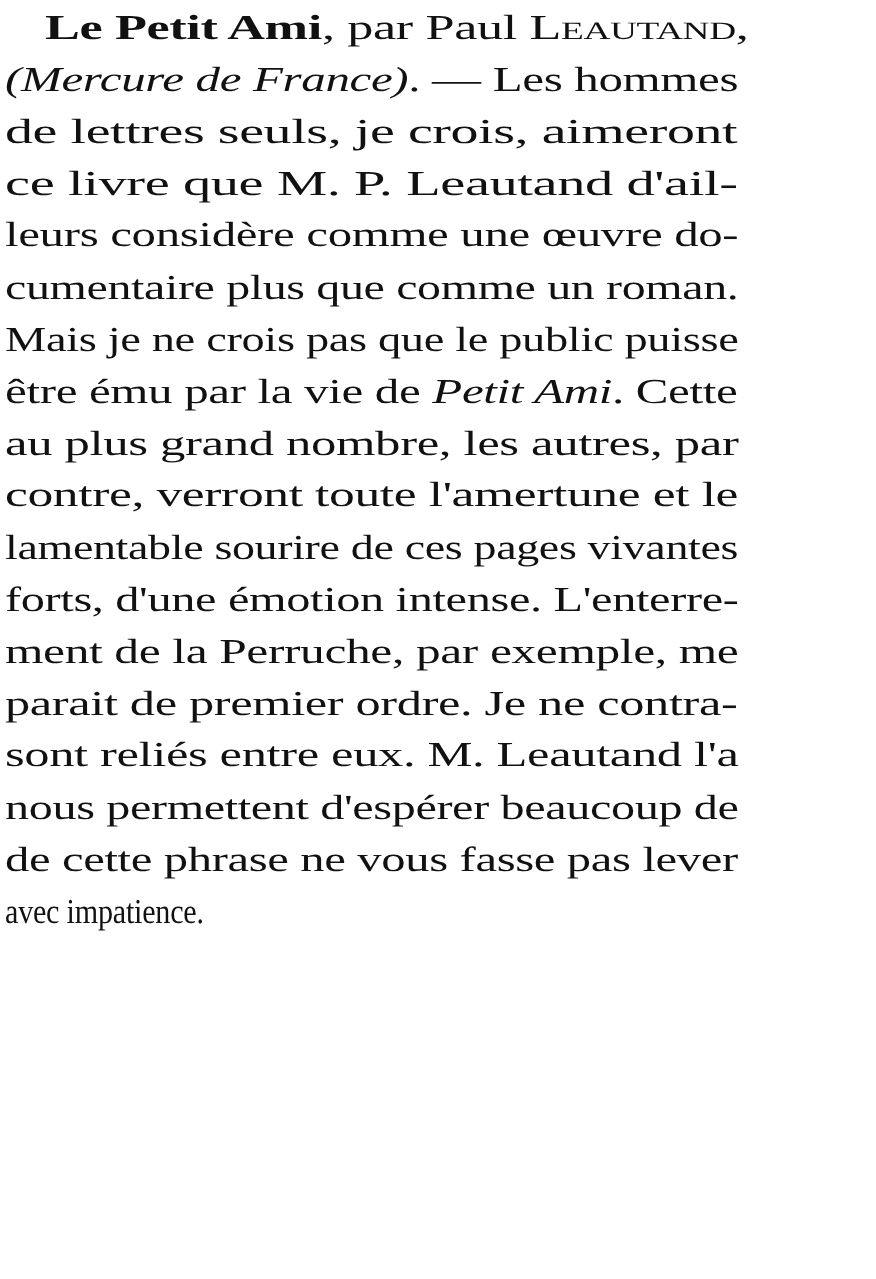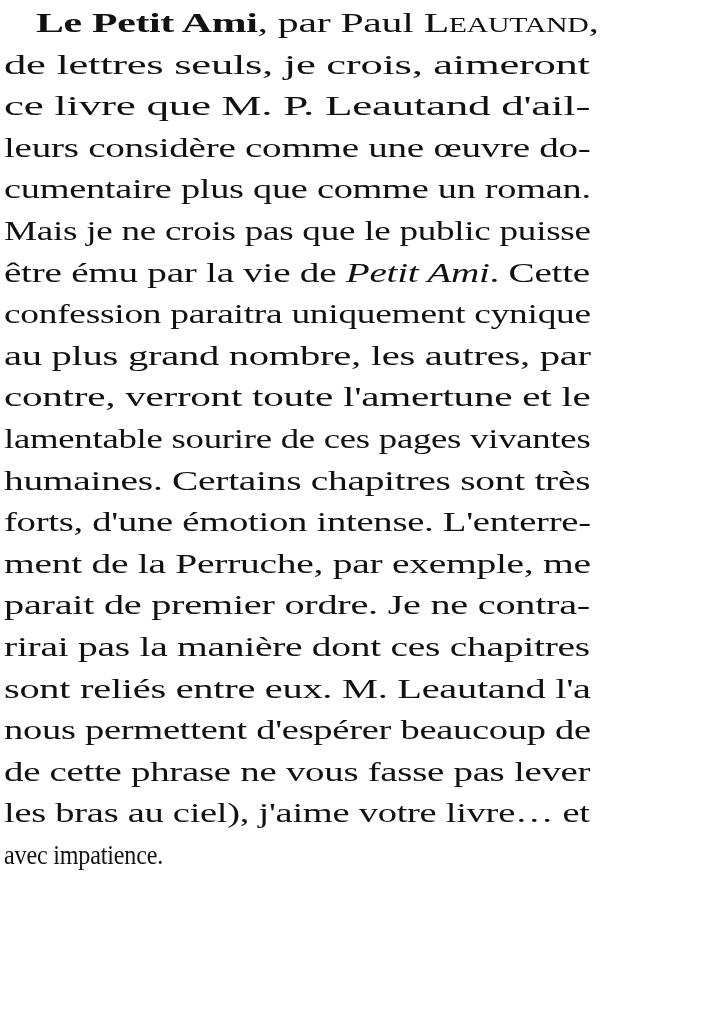--- a/index.html
+++ b/index.html
@@ -39,33 +39,30 @@
   .inner {
     display: block;
     transform-origin: left center;
   }
 </style>
 </head>
 <body>
 
 <div id="column">
     <div class="line first"><span class="inner" style="display: inline-block; transform: scaleX(1.4921);"><span class="b">Le Petit Ami</span><span>, par Paul </span><span class="sc">Leautand</span><span>,</span></span></div>
+    <div class="line"><span class="inner" style="display: inline-block; transform: scaleX(1.4);"><span class="i">(Mercure de France)</span><span>. — Les hommes</span></span></div>
     <div class="line"><span class="inner" style="display: inline-block; transform: scaleX(1.5968);"><span>de lettres seuls, je crois, aimeront</span></span></div>
     <div class="line"><span class="inner" style="display: inline-block; transform: scaleX(1.6116);"><span>ce livre que M. P. Leautand d'ail-</span></span></div>
     <div class="line"><span class="inner" style="display: inline-block; transform: scaleX(1.3972);"><span>leurs considère comme une œuvre do-</span></span></div>
     <div class="line"><span class="inner" style="display: inline-block; transform: scaleX(1.3696);"><span>cumentaire plus que comme un roman.</span></span></div>
     <div class="line"><span class="inner" style="display: inline-block; transform: scaleX(1.325);"><span>Mais je ne crois pas que le public puisse</span></span></div>
     <div class="line"><span class="inner" style="display: inline-block; transform: scaleX(1.4);"><span>être ému par la vie de </span><span class="i">Petit Ami</span><span>. Cette</span></span></div>
-    <div class="line"><span class="inner" style="display: inline-block; transform: scaleX(1.3353);"><span>confession paraitra uniquement cynique</span></span></div>
     <div class="line"><span class="inner" style="display: inline-block; transform: scaleX(1.4498);"><span>au plus grand nombre, les autres, par</span></span></div>
     <div class="line"><span class="inner" style="display: inline-block; transform: scaleX(1.4713);"><span>contre, verront toute l'amertune et le</span></span></div>
     <div class="line"><span class="inner" style="display: inline-block; transform: scaleX(1.3125);"><span>lamentable sourire de ces pages vivantes</span></span></div>
-    <div class="line"><span class="inner" style="display: inline-block; transform: scaleX(1.4085);"><span>humaines. Certains chapitres sont très</span></span></div>
     <div class="line"><span class="inner" style="display: inline-block; transform: scaleX(1.3805);"><span>forts, d'une émotion intense. L'enterre-</span></span></div>
     <div class="line"><span class="inner" style="display: inline-block; transform: scaleX(1.4114);"><span>ment de la Perruche, par exemple, me</span></span></div>
     <div class="line"><span class="inner" style="display: inline-block; transform: scaleX(1.4407);"><span>parait de premier ordre. Je ne contra-</span></span></div>
-    <div class="line"><span class="inner" style="display: inline-block; transform: scaleX(1.4114);"><span>rirai pas la manière dont ces chapitres</span></span></div>
     <div class="line"><span class="inner" style="display: inline-block; transform: scaleX(1.4438);"><span>sont reliés entre eux. M. Leautand l'a</span></span></div>
     <div class="line"><span class="inner" style="display: inline-block; transform: scaleX(1.375);"><span>nous permettent d'espérer beaucoup de</span></span></div>
     <div class="line"><span class="inner" style="display: inline-block; transform: scaleX(1.3888);"><span>de cette phrase ne vous fasse pas lever</span></span></div>
-    <div class="line"><span class="inner" style="display: inline-block; transform: scaleX(1.375);"><span>les bras au ciel), j'aime votre livre… et</span></span></div>
     <div class="line last"><span class="inner" style="display: inline-block; transform: scaleX(0.86);"><span>avec impatience.</span></span></div>
   </div>
 
 </body></html>

